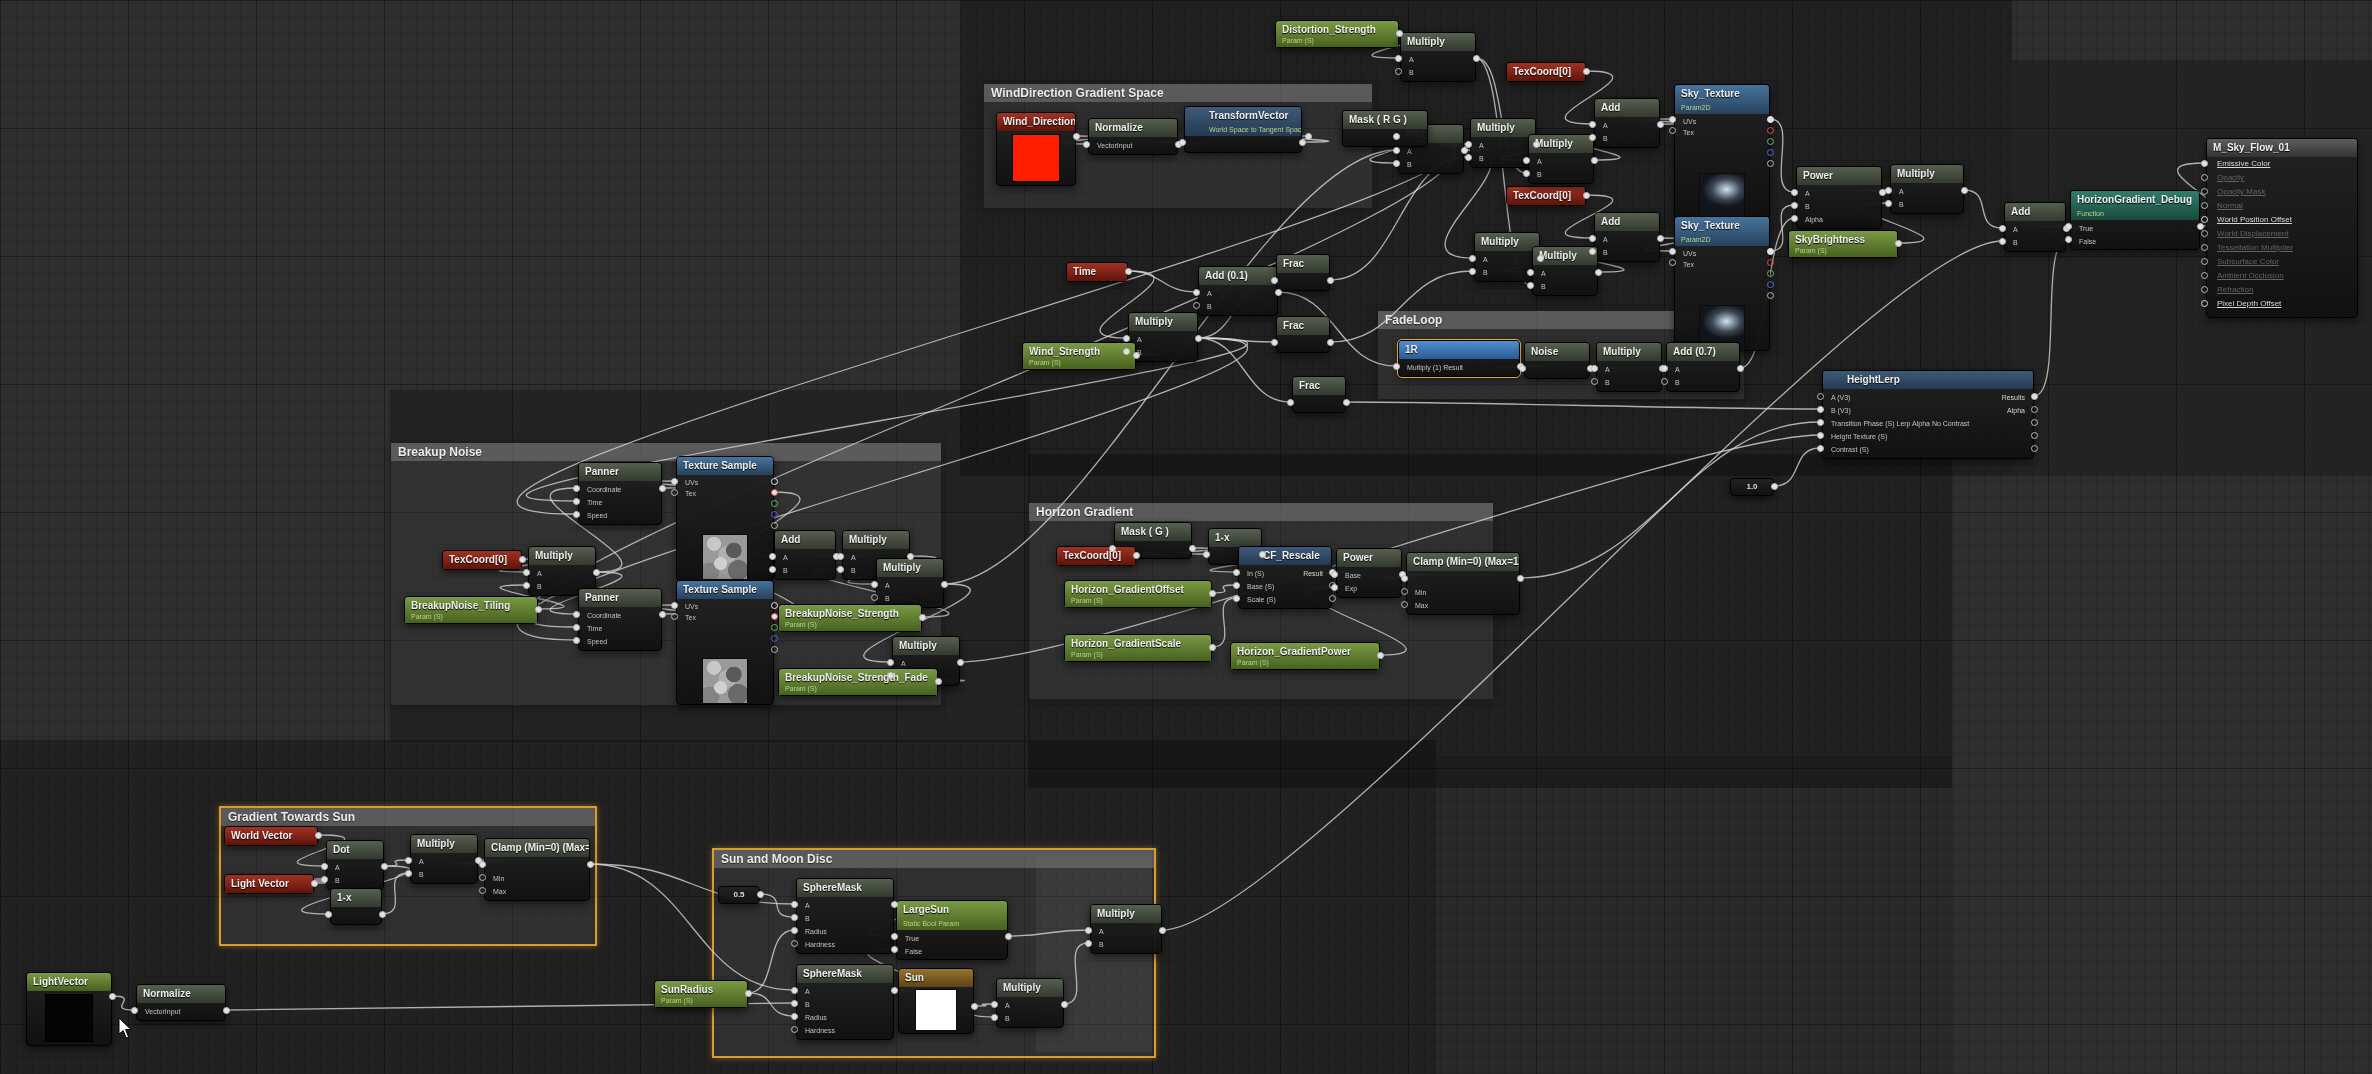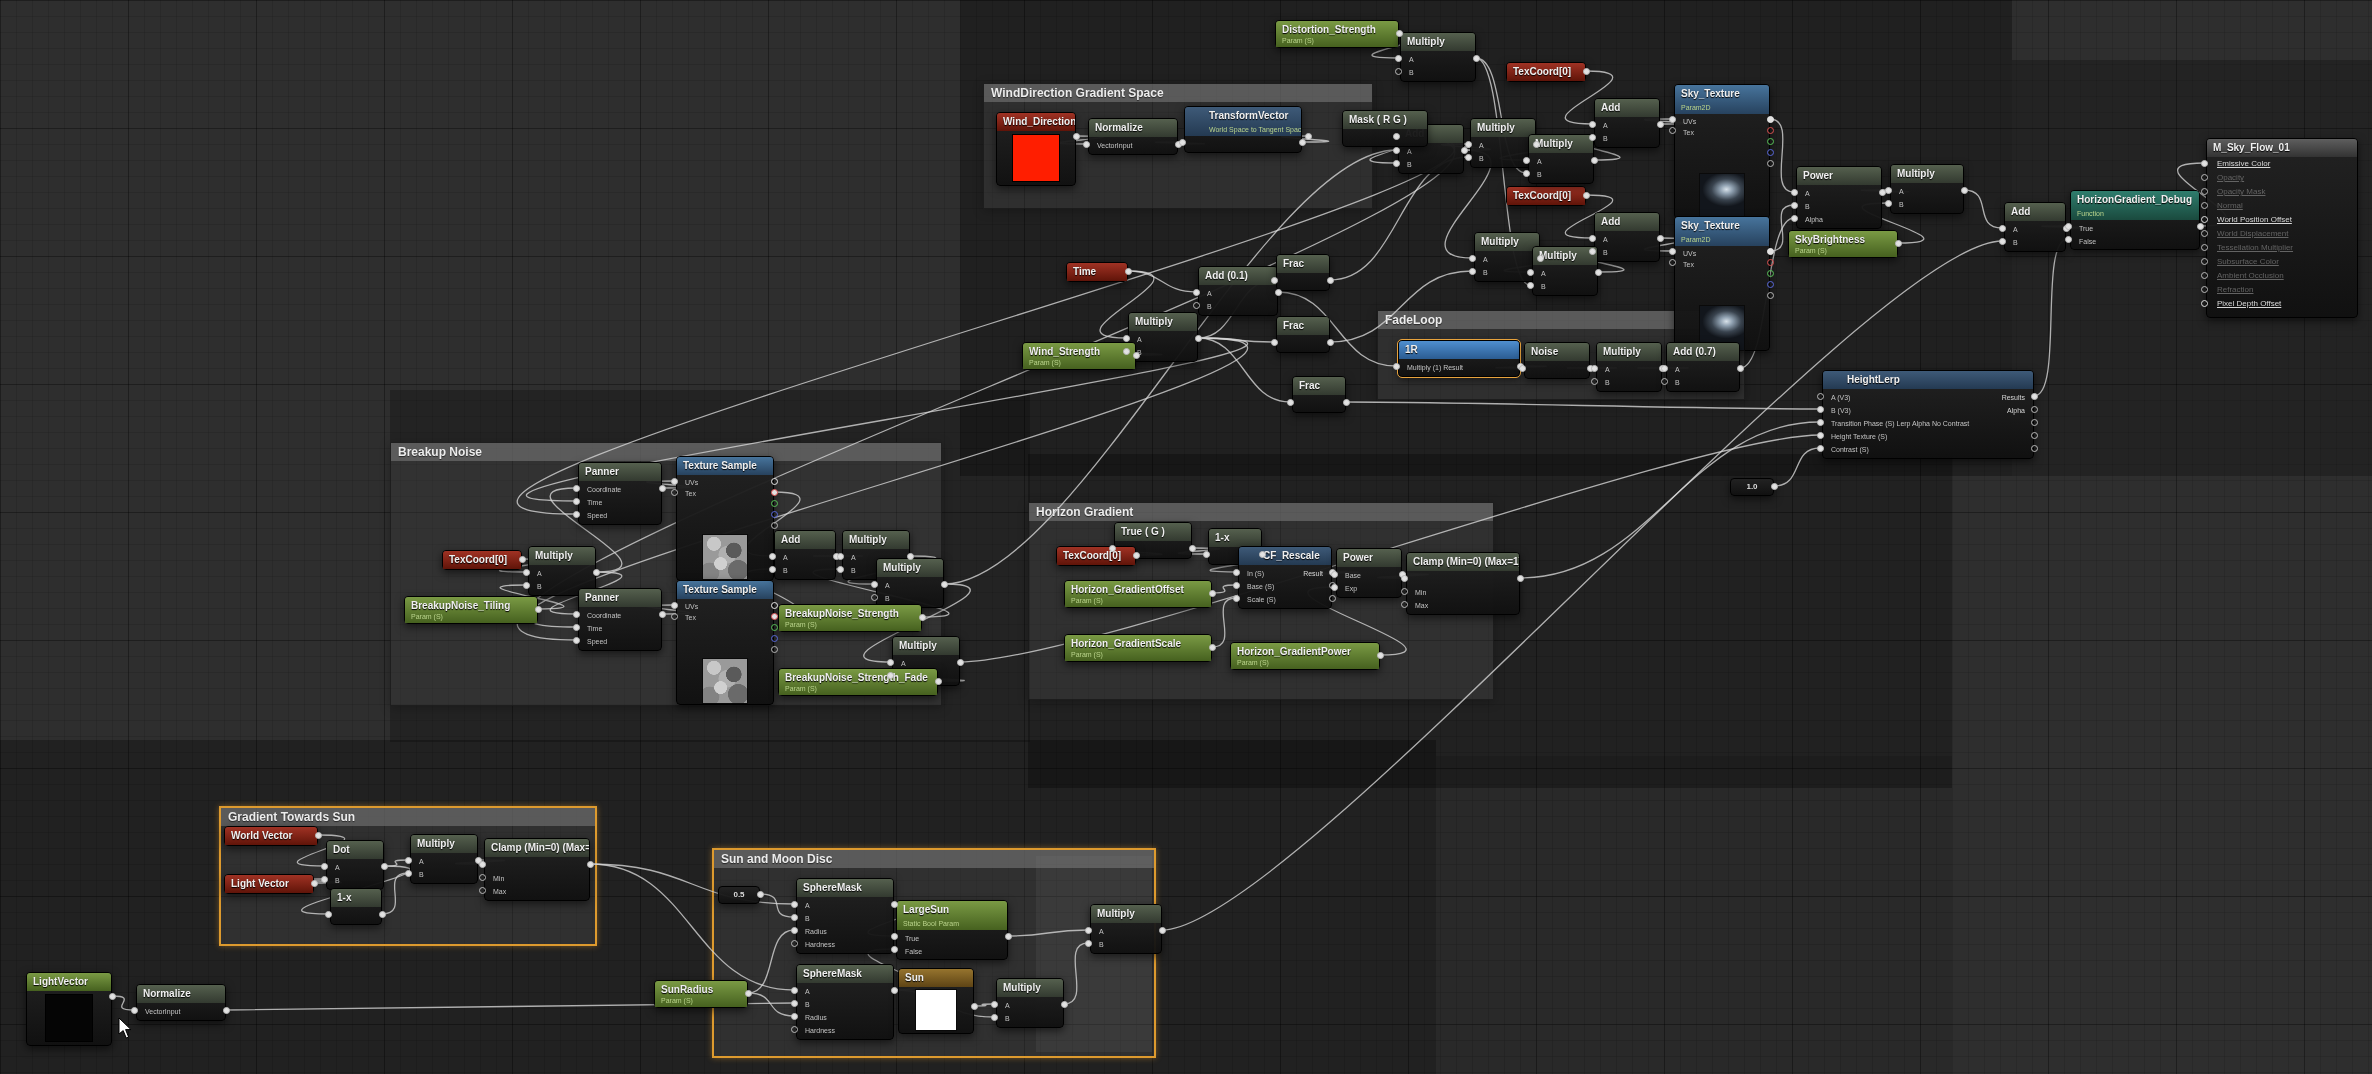--- a/index.html
+++ b/index.html
@@ -848,21 +848,21 @@
         </div>
       </div>
       <div class="node" style="left: 778px; top: 668px; width: 158px; height: 26px;">
         <div class="nhwrap hdr-param" style="height: 26px;">
           <div class="nh">BreakupNoise_Strength_Fade</div>
           <div class="ns" style="margin-top: -3px;">Param (S)</div>
         </div>
       </div>
       <div class="node" style="left: 1114px; top: 522px; width: 76px; height: 35px;">
         <div class="nhwrap hdr-op">
-          <div class="nh">True ( G )</div>
+          <div class="nh">Mask ( G )</div>
         </div>
         <div class="rows">
           <div class="row">
             <span class="il"></span>
             <span class="ol"></span>
           </div>
         </div>
       </div>
       <div class="node" style="left: 1208px; top: 528px; width: 52px; height: 35px;">
         <div class="nhwrap hdr-op">

